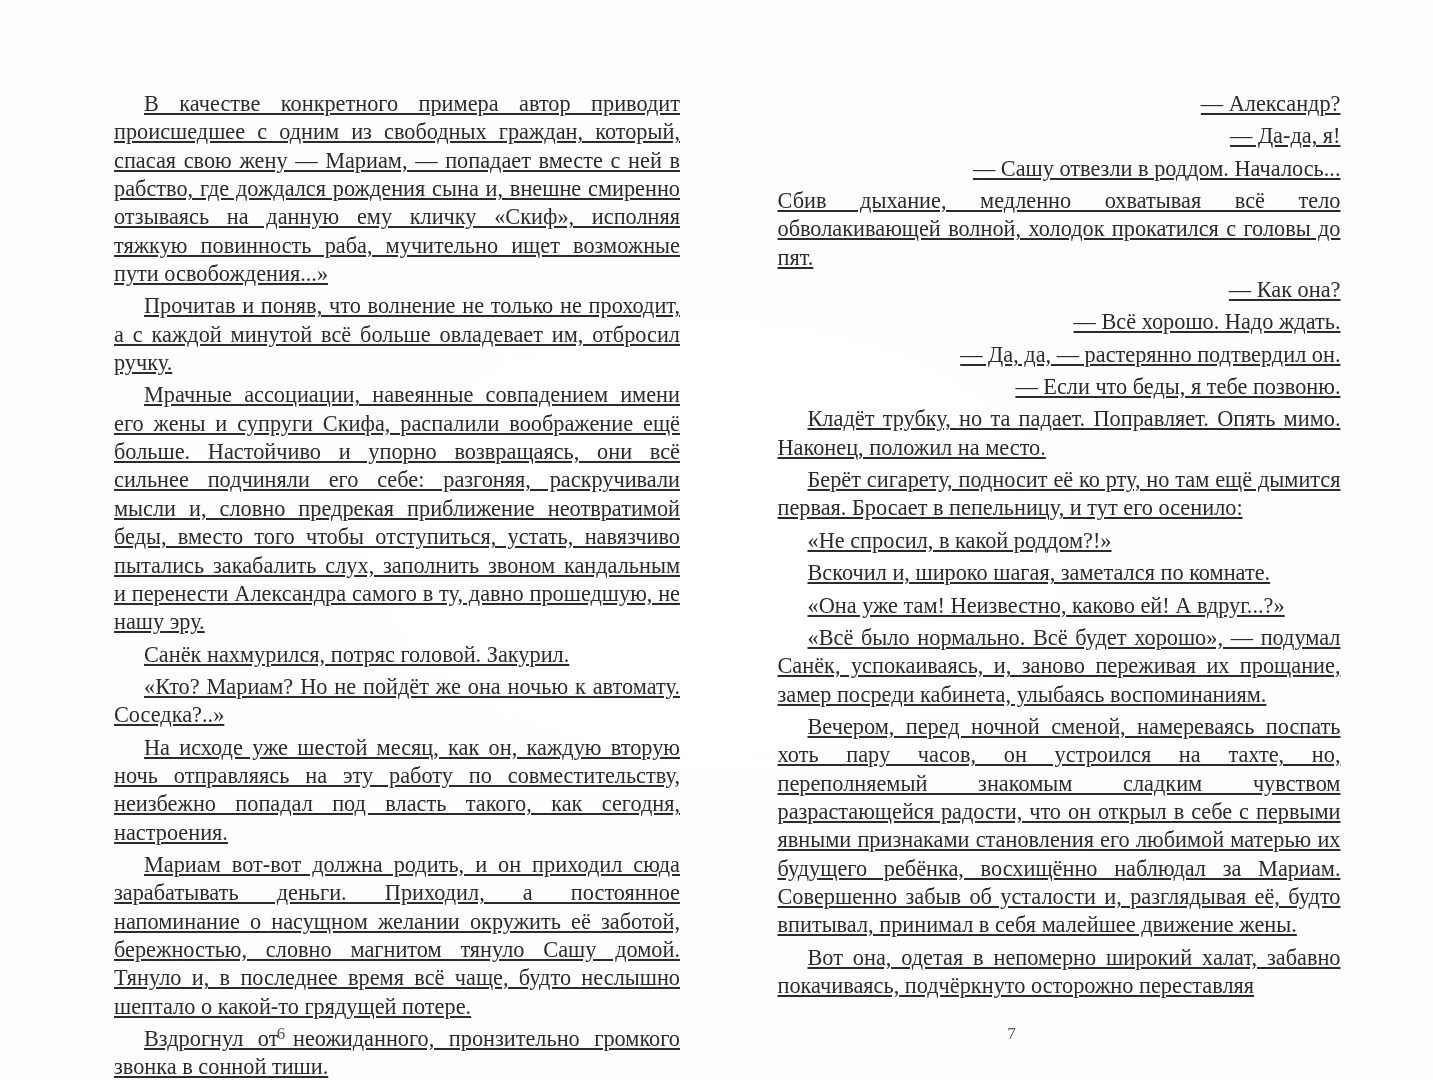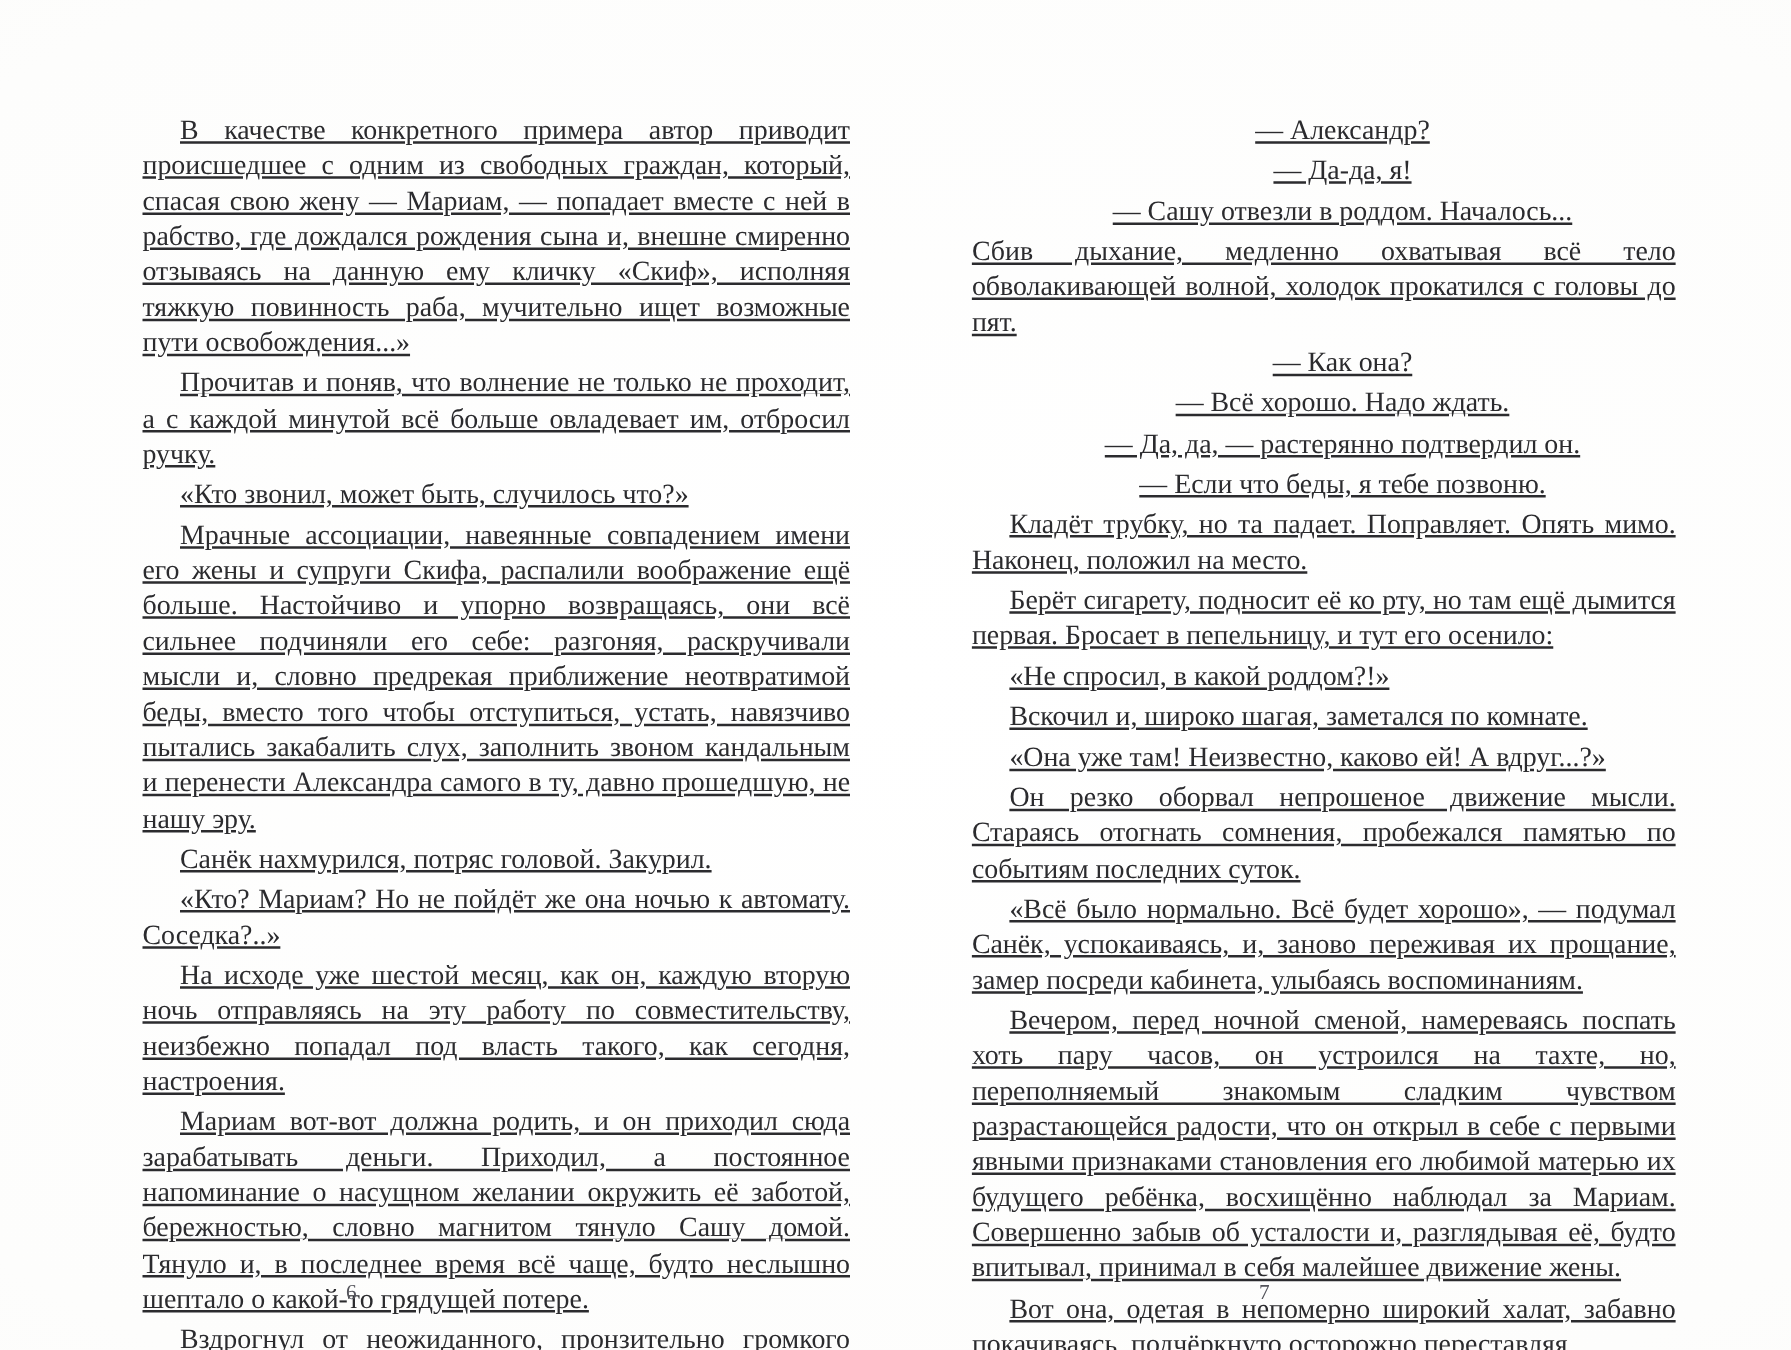--- a/index.html
+++ b/index.html
@@ -56,21 +56,21 @@
     text-indent: 30px;
     text-decoration: underline;
   }
   
   p.flush {
     text-indent: 0;
   }
   
   p.dialogue {
     text-indent: 30px;
-    text-align: center;
+    text-align: right;
   }
   .folio {
     position: absolute;
     top: 1024px;
     width: 100%;
     text-align: center;
     font-size: 17px;
     color: #53535a;
     letter-spacing: 0.5px;
   }
@@ -82,21 +82,20 @@
 
 <div class="scan">
   <div class="paper-tone"></div>
 
   <div class="spread">
 
     <div class="page page-left">
       <div class="textblock">
           <p>В качестве конкретного примера автор приводит происшедшее с одним из свободных граждан, который, спасая свою жену — Мариам, — попадает вместе с ней в рабство, где дождался рождения сына и, внешне смиренно отзываясь на данную ему кличку «Скиф», исполняя тяжкую повинность раба, мучительно ищет возможные пути освобождения...»</p>
           <p>Прочитав и поняв, что волнение не только не проходит, а с каждой минутой всё больше овладевает им, отбросил ручку.</p>
-          <p>«Кто звонил, может быть, случилось что?»</p>
           <p>Мрачные ассоциации, навеянные совпадением имени его жены и супруги Скифа, распалили воображение ещё больше. Настойчиво и упорно возвращаясь, они всё сильнее подчиняли его себе: разгоняя, раскручивали мысли и, словно предрекая приближение неотвратимой беды, вместо того чтобы отступиться, устать, навязчиво пытались закабалить слух, заполнить звоном кандальным и перенести Александра самого в ту, давно прошедшую, не нашу эру.</p>
           <p>Санёк нахмурился, потряс головой. Закурил.</p>
           <p>«Кто? Мариам? Но не пойдёт же она ночью к автомату. Соседка?..»</p>
           <p>На исходе уже шестой месяц, как он, каждую вторую ночь отправляясь на эту работу по совместительству, неизбежно попадал под власть такого, как сегодня, настроения.</p>
           <p>Мариам вот-вот должна родить, и он приходил сюда зарабатывать деньги. Приходил, а постоянное напоминание о насущном желании окружить её заботой, бережностью, словно магнитом тянуло Сашу домой. Тянуло и, в последнее время всё чаще, будто неслышно шептало о какой-то грядущей потере.</p>
           <p>Вздрогнул от неожиданного, пронзительно громкого звонка в сонной тиши.</p>
           <p>Мрачные трубку: в ней — голос соседки:</p>
         </div>
       <div class="folio">6</div>
     </div>
@@ -109,21 +108,20 @@
           <p class="flush">Сбив дыхание, медленно охватывая всё тело обволакивающей волной, холодок прокатился с головы до пят.</p>
           <p class="dialogue">— Как она?</p>
           <p class="dialogue">— Всё хорошо. Надо ждать.</p>
           <p class="dialogue">— Да, да, — растерянно подтвердил он.</p>
           <p class="dialogue">— Если что беды, я тебе позвоню.</p>
           <p>Кладёт трубку, но та падает. Поправляет. Опять мимо. Наконец, положил на место.</p>
           <p>Берёт сигарету, подносит её ко рту, но там ещё дымится первая. Бросает в пепельницу, и тут его осенило:</p>
           <p>«Не спросил, в какой роддом?!»</p>
           <p>Вскочил и, широко шагая, заметался по комнате.</p>
           <p>«Она уже там! Неизвестно, каково ей! А вдруг...?»</p>
-          <p>Он резко оборвал непрошеное движение мысли. Стараясь отогнать сомнения, пробежался памятью по событиям последних суток.</p>
           <p>«Всё было нормально. Всё будет хорошо», — подумал Санёк, успокаиваясь, и, заново переживая их прощание, замер посреди кабинета, улыбаясь воспоминаниям.</p>
           <p>Вечером, перед ночной сменой, намереваясь поспать хоть пару часов, он устроился на тахте, но, переполняемый знакомым сладким чувством разрастающейся радости, что он открыл в себе с первыми явными признаками становления его любимой матерью их будущего ребёнка, восхищённо наблюдал за Мариам. Совершенно забыв об усталости и, разглядывая её, будто впитывал, принимал в себя малейшее движение жены.</p>
           <p>Вот она, одетая в непомерно широкий халат, забавно покачиваясь, подчёркнуто осторожно переставляя</p>
         </div>
       <div class="folio">7</div>
     </div>
 
   </div>
 </div>
 

